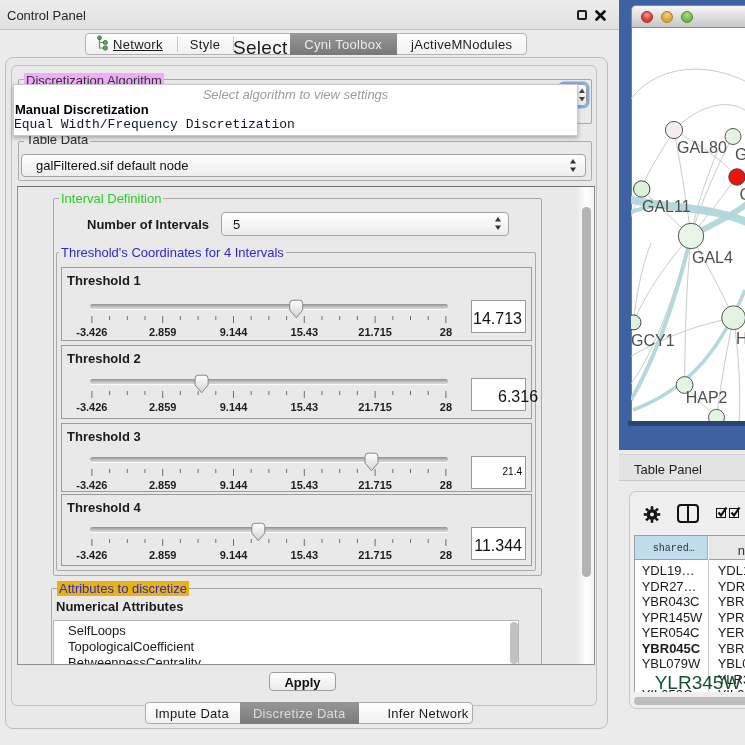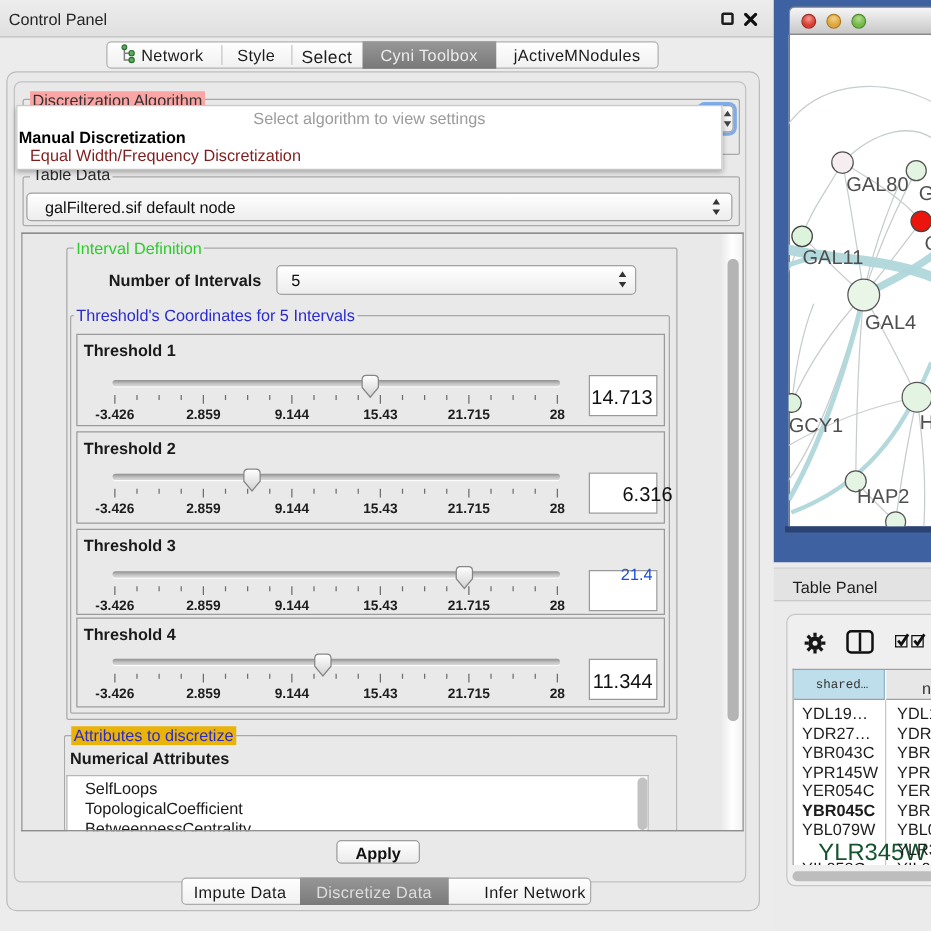--- a/index.html
+++ b/index.html
@@ -9,38 +9,38 @@
 </style></head>
 <body>
 
 <div class="a" style="left:0;top:0;width:619px;height:30px;background:linear-gradient(#ededed,#e0e0e0);border-bottom:1px solid #bdbdbd;"></div>
 <div class="t" style="left:7px;top:8px;font-size:13px;color:#252525;">Control Panel</div>
 <div class="a" style="left:577px;top:10px;width:10px;height:10px;border:2px solid #1c1c1c;border-radius:2px;"></div>
 <svg class="a" style="left:595px;top:10px;" width="11" height="11" viewBox="0 0 11 11">
     <path d="M1.5,1.5 L9.5,9.5 M9.5,1.5 L1.5,9.5" stroke="#111" stroke-width="2.6" stroke-linecap="round"></path>
   </svg>
 <div class="a" style="left:85px;top:33px;width:442px;height:22px;background:linear-gradient(#fefefe,#f1f1f1);border:1px solid #b3b3b3;border-radius:4px;overflow:hidden;"></div>
-<div class="t" style="left:113px;top:37px;font-size:13px;letter-spacing:0.3px;color:#1c1c1c;">Network</div>
+<div class="t" style="left:113px;top:37px;font-size:13px;letter-spacing:0.3px;color:#1c1c1c;text-decoration:underline;">Network</div>
 <div class="t" style="left:177px;top:37px;width:56px;text-align:center;font-size:13px;letter-spacing:0.3px;color:#1c1c1c;">Style</div>
 <div class="a" style="left:177px;top:36px;width:1px;height:16px;background:#c6c6c6;"></div>
-<div class="t" style="left:233px;top:37px;width:57px;text-align:center;font-size:14px;letter-spacing:0.3px;color:#1c1c1c;">Select</div>
+<div class="t" style="left:233px;top:37px;width:57px;text-align:left;font-size:19px;letter-spacing:0.3px;color:#1c1c1c;">Select</div>
 <div class="a" style="left:233px;top:36px;width:1px;height:16px;background:#c6c6c6;"></div>
 <div class="a" style="left:290px;top:33px;width:106.5px;height:22px;background:linear-gradient(#989898,#787878);"></div>
 <div class="t" style="left:290px;top:37px;width:106.5px;text-align:center;font-size:13px;letter-spacing:0.3px;color:#ebebeb;">Cyni Toolbox</div>
 <div class="t" style="left:396.5px;top:37px;width:130.5px;text-align:center;font-size:13px;letter-spacing:0.3px;color:#1c1c1c;">jActiveMNodules</div>
 <svg class="a" style="left:96px;top:35px;" width="13" height="17" viewBox="0 0 13 17">
 <path d="M3.5,4 L3.5,13.5 M3.5,7.5 L8.5,7.5 M3.5,13 L8.5,13" stroke="#808080" stroke-width="1.2" fill="none"></path>
 <circle cx="3.5" cy="2.8" r="1.9" fill="#5aad5a" stroke="#2e6b2e" stroke-width="0.9"></circle>
 <circle cx="9.3" cy="7.5" r="2.1" fill="#5aad5a" stroke="#2e6b2e" stroke-width="0.9"></circle>
 <circle cx="9.3" cy="13" r="2.1" fill="#5aad5a" stroke="#2e6b2e" stroke-width="0.9"></circle>
 </svg>
 <div class="a" style="left:5px;top:57px;width:603px;height:672px;background:#e9e9e9;border:1px solid #bcbcbc;border-radius:8px;"></div>
 <div class="a" style="left:11px;top:65px;width:586px;height:641px;background:#e9e9e9;border:1px solid #c2c2c2;border-radius:6px;"></div>
 <div class="a" style="left:18px;top:79px;width:574px;height:45px;border:1px solid #a8a8a8;border-radius:2px;"></div>
-<div class="t" style="left:24px;top:72.5px;font-size:13px;color:#333;background:#fca5a5;padding:0 2px;">Discretization Algorithm</div>
+<div class="t" style="left:24px;top:72.5px;font-size:13px;color:#333;background:#f0abfc;padding:0 2px;">Discretization Algorithm</div>
 <div class="a" style="left:560px;top:84px;width:27px;height:22px;background:linear-gradient(#ffffff,#ededed);border:1px solid #9f9f9f;border-radius:4px;box-shadow:0 0 0 2.5px rgba(100,155,230,.8);"></div>
 <svg class="a" style="left:578px;top:88px;" width="8" height="14" viewBox="0 0 8 14">
     <path d="M4,0.5 L7,5 L1,5 Z" fill="#444"></path>
     <path d="M4,13.5 L7,9 L1,9 Z" fill="#444"></path>
   </svg>
 <div class="a" style="left:18px;top:141px;width:574px;height:40px;border:1px solid #ababab;border-radius:2px;"></div>
 <div class="t" style="left:24px;top:132px;font-size:13px;color:#2a2a2a;background:#e9e9e9;padding:0 2px;">Table Data</div>
 <div class="a" style="left:21px;top:154px;width:565px;height:23px;background:linear-gradient(#ffffff,#ededed);border:1px solid #a3a3a3;border-radius:4px;"></div>
 <div class="t" style="left:36px;top:158px;font-size:13px;color:#111;">galFiltered.sif default node</div>
 <svg class="a" style="left:569px;top:158px;" width="8" height="15" viewBox="0 0 8 15">
@@ -53,21 +53,21 @@
 <div class="a" style="left:53px;top:198px;width:489px;height:378px;border:1px solid #a9a9a9;border-radius:2px;"></div>
 <div class="t" style="left:59px;top:191px;font-size:13px;color:#2ccb2c;background:#e9e9e9;padding:0 2px;">Interval Definition</div>
 <div class="t" style="left:87px;top:217px;font-size:13px;font-weight:bold;color:#1a1a1a;">Number of Intervals</div>
 <div class="a" style="left:221px;top:212px;width:288px;height:24px;background:linear-gradient(#ffffff,#ededed);border:1px solid #a3a3a3;border-radius:4px;"></div>
 <div class="t" style="left:233px;top:217px;font-size:13px;color:#111;">5</div>
 <svg class="a" style="left:494px;top:216px;" width="8" height="15" viewBox="0 0 8 15">
     <path d="M4,1 L7,5.5 L1,5.5 Z" fill="#333"></path>
     <path d="M4,14 L7,9.5 L1,9.5 Z" fill="#333"></path>
   </svg>
 <div class="a" style="left:56px;top:252px;width:480px;height:319px;border:1px solid #a9a9a9;border-radius:2px;"></div>
-<div class="t" style="left:59px;top:245px;font-size:13px;color:#2a2ad0;background:#e9e9e9;padding:0 2px;">Threshold's Coordinates for 5 Intervals</div>
+<div class="t" style="left:59px;top:245px;font-size:13px;color:#2a2ad0;background:#e9e9e9;padding:0 2px;">Threshold's Coordinates for 4 Intervals</div>
 <div class="a" style="left:61px;top:267px;width:471px;height:74px;border:1px solid #9b9b9b;"></div>
 <div class="t" style="left:67px;top:273px;font-size:13px;font-weight:bold;color:#1a1a1a;">Threshold 1</div>
 <div class="a" style="left:90px;top:303.5px;width:358px;height:5px;border-radius:2.5px;background:linear-gradient(#8f8f8f,#c4c4c4 60%,#d9d9d9);box-shadow:0 1px 0 rgba(255,255,255,.8);"></div>
 <svg class="a" style="left:61px;top:267px;" width="471" height="74" viewBox="0 0 471 74">
 <defs>
       <linearGradient id="thg0" x1="0" y1="0" x2="0" y2="1">
         <stop offset="0" stop-color="#ffffff"></stop>
         <stop offset="1" stop-color="#d2d2d2"></stop>
       </linearGradient>
     </defs>
@@ -182,21 +182,21 @@
       <path d="M1,4 Q1,0.7 4.3,0.7 L10.7,0.7 Q14,0.7 14,4 L14,10.5 L7.5,18.3 L1,10.5 Z" fill="url(#thg2)" stroke="#868686" stroke-width="1"></path>
     </g>
 </svg>
 <div class="t" style="left:61.9px;top:478.5px;width:60px;text-align:center;font-size:11px;font-weight:bold;color:#1d1d1d;">-3.426</div>
 <div class="t" style="left:132.7px;top:478.5px;width:60px;text-align:center;font-size:11px;font-weight:bold;color:#1d1d1d;">2.859</div>
 <div class="t" style="left:203.5px;top:478.5px;width:60px;text-align:center;font-size:11px;font-weight:bold;color:#1d1d1d;">9.144</div>
 <div class="t" style="left:274.3px;top:478.5px;width:60px;text-align:center;font-size:11px;font-weight:bold;color:#1d1d1d;">15.43</div>
 <div class="t" style="left:345.1px;top:478.5px;width:60px;text-align:center;font-size:11px;font-weight:bold;color:#1d1d1d;">21.715</div>
 <div class="t" style="left:415.9px;top:478.5px;width:60px;text-align:center;font-size:11px;font-weight:bold;color:#1d1d1d;">28</div>
 <div class="a" style="left:471px;top:456px;width:55px;height:33px;background:#fff;border:1px solid #999;"></div>
-<div class="t" style="left:471px;top:452px;width:51px;text-align:right;font-size:13px;color:#1d4ed8;">21.4</div>
+<div class="t" style="left:471px;top:466px;width:51px;text-align:right;font-size:10px;color:#000000;">21.4</div>
 <div class="a" style="left:61px;top:494px;width:471px;height:72px;border:1px solid #9b9b9b;"></div>
 <div class="t" style="left:67px;top:500px;font-size:13px;font-weight:bold;color:#1a1a1a;">Threshold 4</div>
 <div class="a" style="left:90px;top:526.5px;width:358px;height:5px;border-radius:2.5px;background:linear-gradient(#8f8f8f,#c4c4c4 60%,#d9d9d9);box-shadow:0 1px 0 rgba(255,255,255,.8);"></div>
 <svg class="a" style="left:61px;top:494px;" width="471" height="72" viewBox="0 0 471 72">
 <defs>
       <linearGradient id="thg3" x1="0" y1="0" x2="0" y2="1">
         <stop offset="0" stop-color="#ffffff"></stop>
         <stop offset="1" stop-color="#d2d2d2"></stop>
       </linearGradient>
     </defs>
@@ -244,23 +244,23 @@
 </div>
 <div class="a" style="left:17px;top:664px;width:578px;height:1px;background:#8f8f8f;z-index:10;"></div>
 <div class="a" style="left:269px;top:672px;width:67px;height:19px;background:linear-gradient(#ffffff,#ebebeb);border:1px solid #9e9e9e;border-radius:4px;"></div>
 <div class="t" style="left:269px;top:675px;width:67px;text-align:center;font-size:13px;font-weight:bold;color:#111;">Apply</div>
 <div class="a" style="left:144.5px;top:702px;width:328.5px;height:22px;background:linear-gradient(#fefefe,#f1f1f1);border:1px solid #ababab;border-radius:4px;"></div>
 <div class="a" style="left:239.5px;top:702px;width:119.5px;height:22px;background:linear-gradient(#979797,#7a7a7a);"></div>
 <div class="t" style="left:144.5px;top:706px;width:95.0px;text-align:center;font-size:13px;letter-spacing:0.3px;color:#1a1a1a;">Impute Data</div>
 <div class="t" style="left:239.5px;top:706px;width:119.5px;text-align:center;font-size:13px;letter-spacing:0.3px;color:#dedede;">Discretize Data</div>
 <div class="t" style="left:359px;top:706px;width:114px;text-align:center;font-size:13px;letter-spacing:0.3px;color:#1a1a1a;padding-left:24px;">Infer Network</div>
 <div class="a" style="left:13px;top:84px;width:565px;height:52px;background:#fff;border:1px solid #c9c9c9;box-shadow:0 2px 4px rgba(0,0,0,.28);z-index:50;"></div>
-<div class="t" style="left:13px;top:87px;width:565px;text-align:center;font-size:13px;color:#9b9b9b;z-index:51;">Select algorithm to view settings</div>
+<div class="t" style="left:13px;top:87px;width:565px;text-align:center;font-size:13px;color:#9b9b9b;z-index:51;font-style:italic;">Select algorithm to view settings</div>
 <div class="t" style="left:15px;top:102px;font-size:13px;font-weight:bold;color:#000;z-index:51;">Manual Discretization</div>
-<div class="t" style="left:24px;top:117px;font-size:13px;color:#7f1d1d;z-index:51;">Equal Width/Frequency Discretization</div>
+<div class="t" style="left:14px;top:117px;font-size:13px;color:#0f172a;z-index:51;font-family:Liberation Mono, monospace;">Equal Width/Frequency Discretization</div>
 <div class="a" style="left:619px;top:0;width:126px;height:450px;background:#3e62a1;"></div>
 <div class="a" style="left:631px;top:5px;width:114px;height:23px;background:linear-gradient(#f6f6f6,#c7c7c7);border:1px solid #8a8a8a;border-right:none;border-radius:5px 0 0 0;"></div>
 <div class="a" style="left:641px;top:11px;width:12px;height:12px;border-radius:50%;background:radial-gradient(circle at 50% 30%, #f09a92, #dc3c32 60%);border:1px solid #9e2b24;"></div>
 <div class="a" style="left:661px;top:11px;width:12px;height:12px;border-radius:50%;background:radial-gradient(circle at 50% 30%, #f3cf84, #dfa63f 60%);border:1px solid #a97c22;"></div>
 <div class="a" style="left:681px;top:11px;width:12px;height:12px;border-radius:50%;background:radial-gradient(circle at 50% 30%, #b2dd8a, #74ba49 60%);border:1px solid #4e8a2c;"></div>
 <div class="a" style="left:631px;top:28px;width:114px;height:393px;background:#fff;border-left:1px solid #7a7a7a;overflow:hidden;"></div>
 <div class="a" style="left:628px;top:421px;width:117px;height:5px;background:rgba(20,30,60,.45);"></div>
 <svg class="a" style="left:631px;top:28px;z-index:5;" width="114" height="393" viewBox="0 0 114 393">
 <g fill="none" stroke="#c7ccce" stroke-width="1">
 <path d="M-3,75 C20,40 70,30 118,55"></path>

